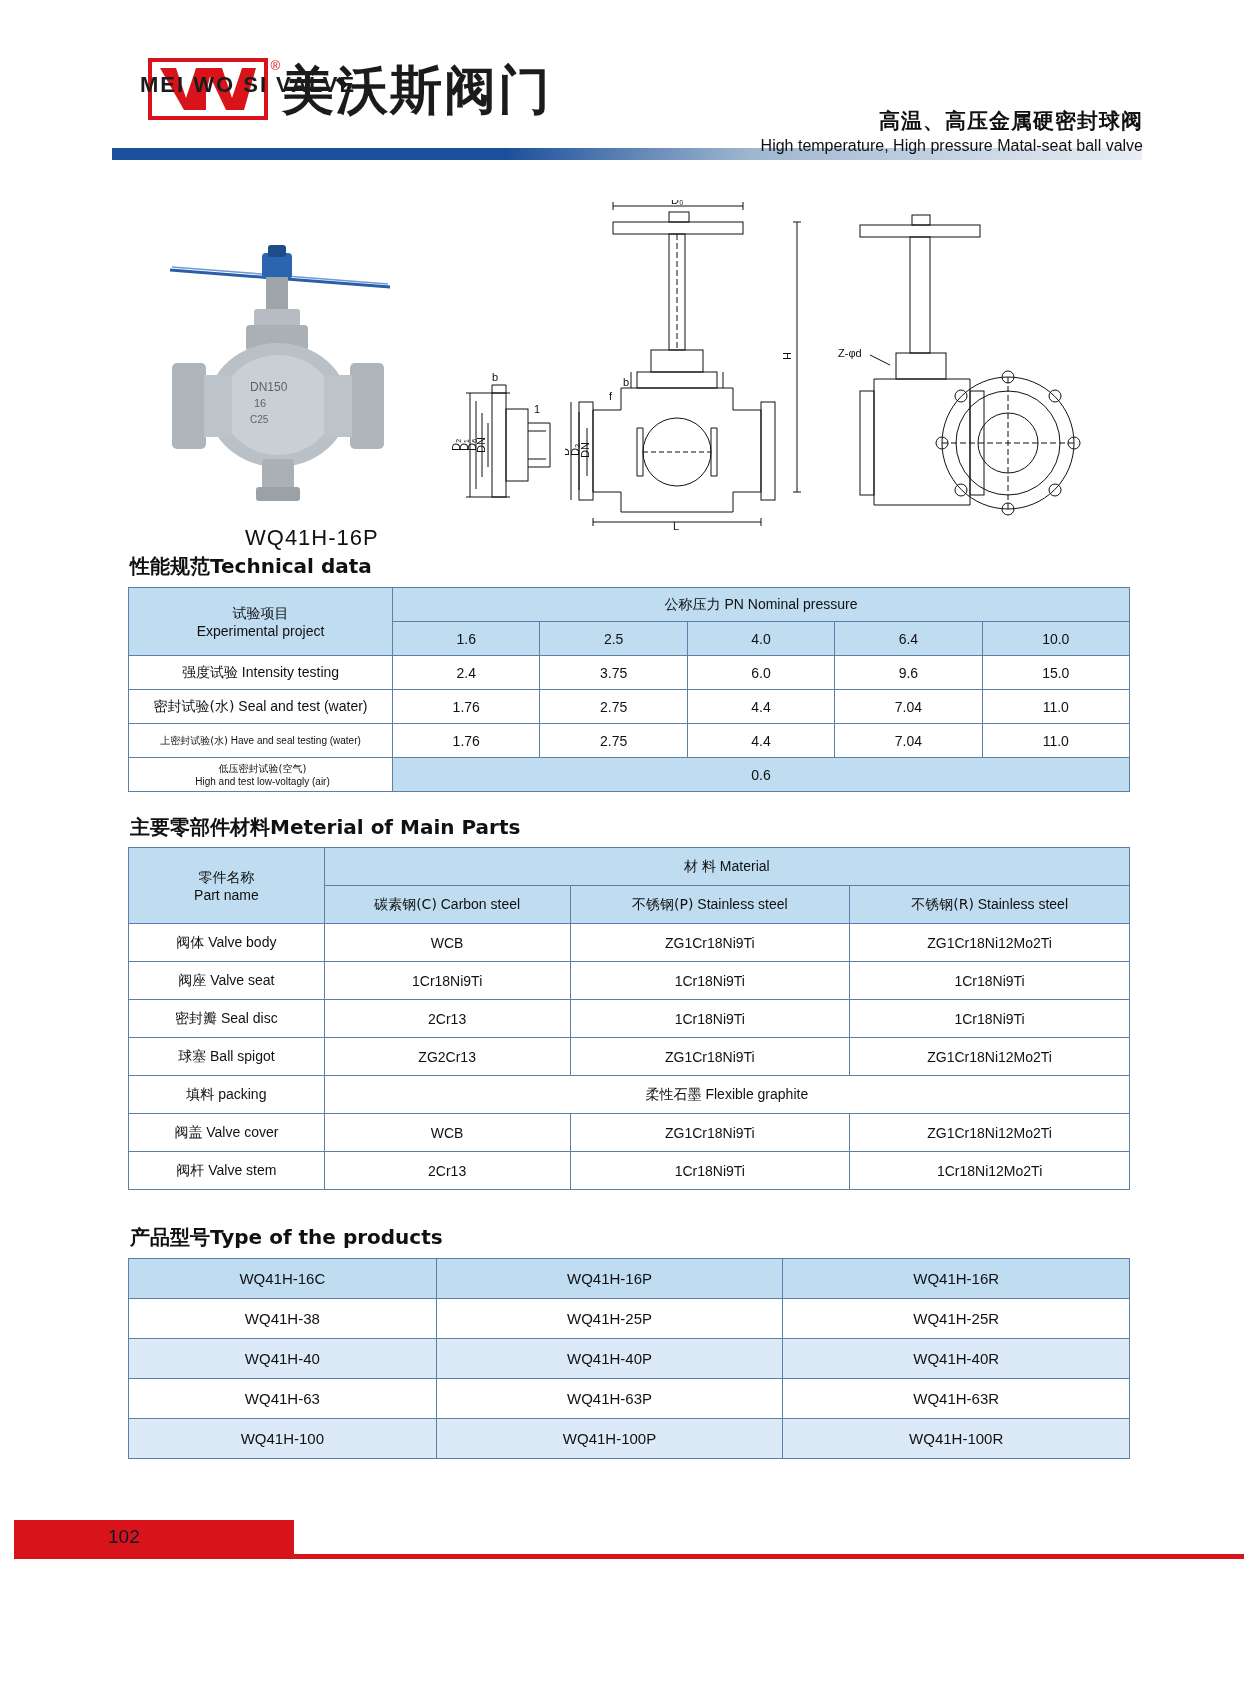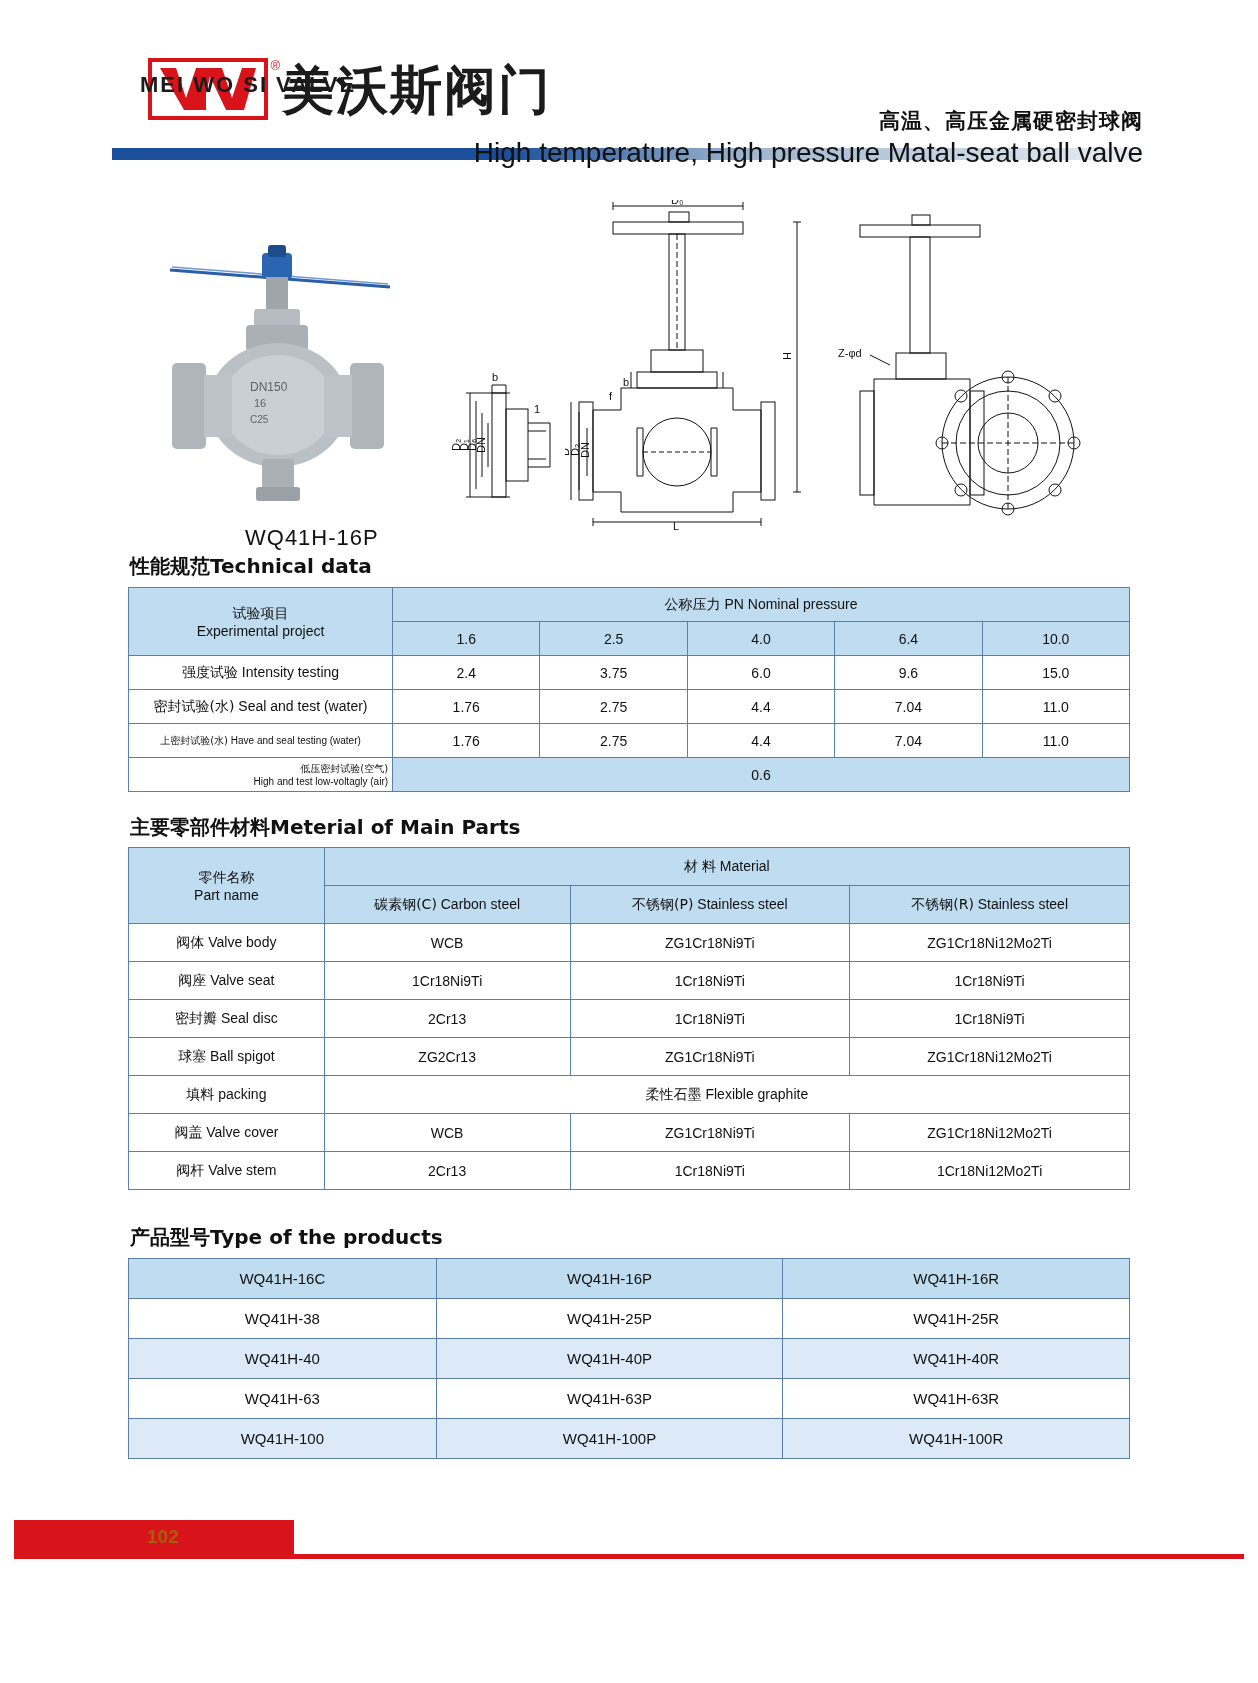--- a/index.html
+++ b/index.html
@@ -38,21 +38,21 @@
     position:absolute; left:112px; top:148px; width:1030px; height:12px;
     background:linear-gradient(to right,#1b4e9b 0%, #1b4e9b 38%, #9fb6cf 62%, #e9eef4 100%);
   }
   .header-title-cn {
     position:absolute; right:115px; top:107px;
     font-family:"DejaVu Sans", sans-serif;
     font-size:21px; font-weight:bold; color:#111; letter-spacing:1px;
   }
   .header-title-en {
     position:absolute; right:115px; top:137px;
-    font-size:28px; color:#111;
+    font-size:16px; color:#111;
   }
 
   
   .figure-area { position:absolute; left:0; top:195px; width:1258px; height:370px; }
   .photo-caption {
     position:absolute; left:245px; top:330px;
     font-size:22px; letter-spacing:1px; color:#111;
   }
   .valve-photo { position:absolute; left:150px; top:20px; width:260px; height:300px; }
   .draw { position:absolute; }
@@ -94,21 +94,21 @@
   .footer-bar {
     position:absolute; left:14px; top:1520px; width:280px; height:34px;
     background:#d8141a;
   }
   .footer-bar2 {
     position:absolute; left:14px; top:1554px; width:1230px; height:5px;
     background:#d8141a;
   }
   .page-num {
     position:absolute; left:108px; top:1526px;
-    color:#a16207; font-size:19px; font-weight:bold;margin-left:39px;
+    color:#0f172a; font-size:19px; font-weight:normal;
   }
 </style>
 </head>
 <body>
 
 <div class="page">
 
   <div class="header">
     <div class="logo-wrap">
       <div class="logo-mark">
@@ -307,21 +307,21 @@
         <span class="cn">上密封试验(水)</span>
         <span>Have and seal testing (water)</span>
       </td>
       <td>1.76</td>
       <td>2.75</td>
       <td>4.4</td>
       <td>7.04</td>
       <td>11.0</td>
     </tr>
     <tr>
-      <td class="rowlabel small" style="text-align:right; padding-left:8px;">
+      <td class="rowlabel small" style="text-align:center; padding-left:8px;">
         <div class="cn">低压密封试验(空气)</div>
         <div>High and test low-voltagly (air)</div>
       </td>
       <td class="hd" colspan="5">0.6</td>
     </tr>
   </tbody>
     </table>
 
   <div class="sec-title" style="top:814px;">主要零部件材料Meterial of Main Parts</div>
 

